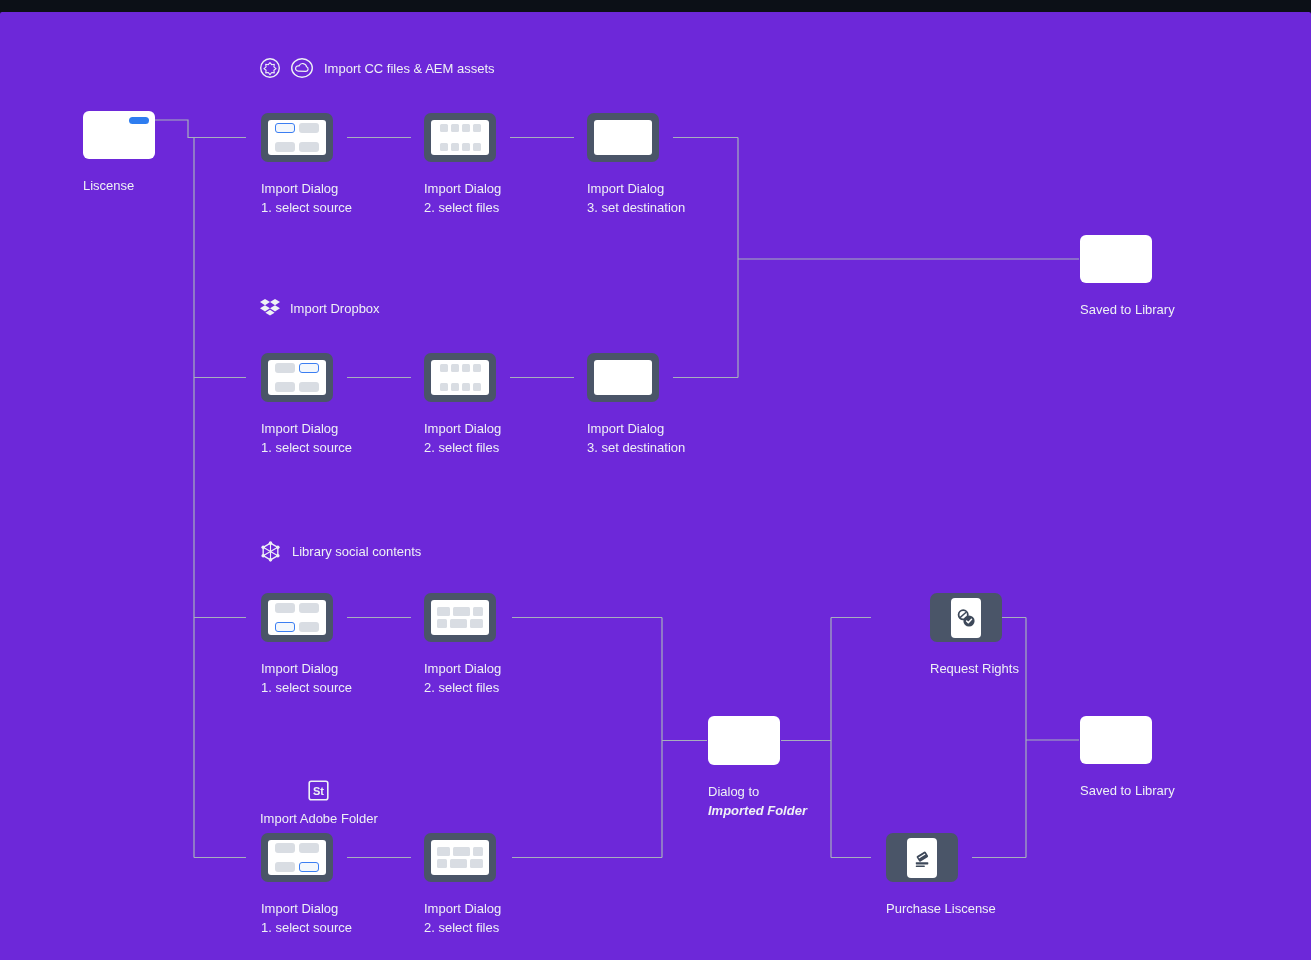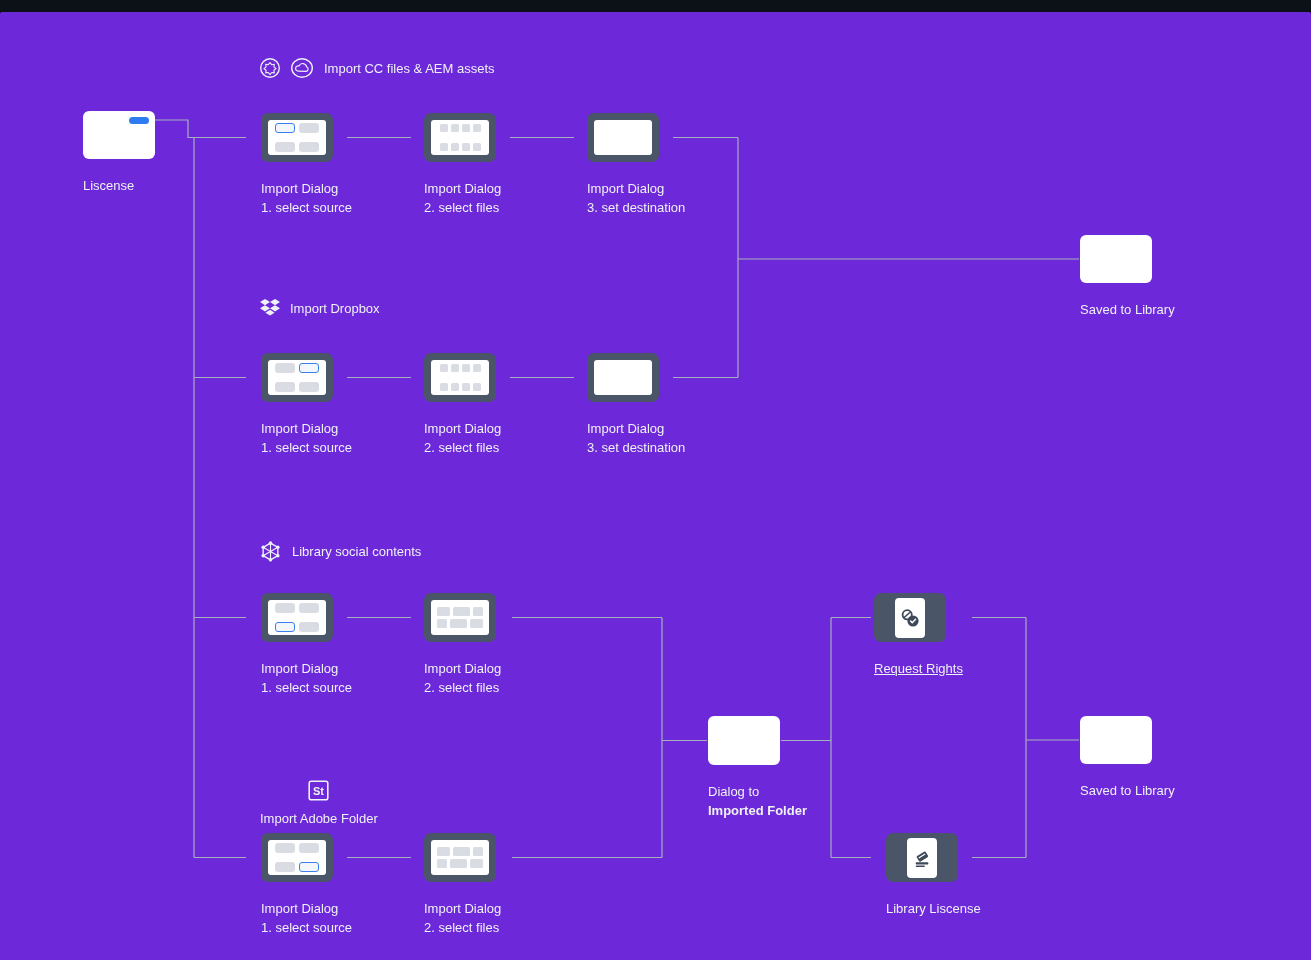--- a/index.html
+++ b/index.html
@@ -6,21 +6,21 @@
   .canvas{
     position:relative;width:1311px;height:960px;margin:12px auto;
     background:#6d28d9;border-radius:2px;overflow:hidden;
     font-family:"Liberation Sans",sans-serif;color:#eef1f5;
   }
   .wires{position:absolute;left:0;top:0;width:1311px;height:960px;pointer-events:none;}
   .wires path{stroke:#a7afbc;stroke-width:1.2;fill:none;}
 
   .node{position:absolute;white-space:nowrap;}
   .node-label{margin-top:17px;font-size:13px;line-height:19px;color:#eef1f5;}
-  .node-label .bold{font-weight:700;}
+  .node-label .bold{font-weight:700;font-style:italic;}
 
   
   .frame{width:72px;height:49px;background:#4a5568;border-radius:7px;
          display:flex;align-items:center;justify-content:center;}
   .inner{width:58px;height:35px;background:#ffffff;border-radius:3px;
          display:flex;align-items:center;justify-content:center;}
 
   
   .thumb-source{display:grid;grid-template-columns:20px 20px;gap:4px;}
   .pill{width:20px;height:10px;border-radius:3px;background:#d9dde3;box-sizing:border-box;}
@@ -308,21 +308,21 @@
   </div>
 
   <div class="node" style="left:708px;top:704px;">
     <div class="whitebox" style="height:49px;"></div>
     <div class="node-label">
       <div>Dialog to</div>
       <div class="bold">Imported Folder</div>
     </div>
   </div>
 
-  <div class="node" style="left:874px;top:581px;text-decoration:underline;">
+  <div class="node" style="left:930px;top:581px;">
     <div class="frame">
         <div class="card-inner">
       <svg width="20" height="20" viewBox="0 0 20 20">
         <circle cx="7.2" cy="6.8" r="4.6" stroke="#3d4859" stroke-width="1.8" fill="none"></circle>
         <path d="M4 9.6 L10.4 4" stroke="#3d4859" stroke-width="1.4"></path>
         <circle cx="13" cy="13" r="5.6" fill="#3d4859"></circle>
         <path d="M10.6 13 l1.7 1.7 3.2-3.4" stroke="#ffffff" stroke-width="1.5" fill="none" stroke-linecap="round" stroke-linejoin="round"></path>
       </svg>
     </div>
       </div>
@@ -335,21 +335,21 @@
       <svg width="20" height="20" viewBox="0 0 20 20">
         <g transform="rotate(-32 10 8.5)">
           <rect x="5" y="5.5" width="10.5" height="6.5" rx="1.2" fill="#3d4859"></rect>
           <rect x="6.5" y="7.4" width="7.5" height="1.2" fill="#ffffff"></rect>
         </g>
         <rect x="3.8" y="14.2" width="12.5" height="2.2" rx="0.6" fill="#3d4859"></rect>
         <rect x="3.8" y="17.4" width="9" height="1.7" rx="0.6" fill="#3d4859"></rect>
       </svg>
     </div>
       </div>
-    <div class="node-label">Library Liscense</div>
+    <div class="node-label">Purchase Liscense</div>
   </div>
 
   <div class="node" style="left:1080px;top:704px;">
     <div class="whitebox"></div>
     <div class="node-label">Saved to Library</div>
   </div>
 
 </div>
 
 </body></html>

